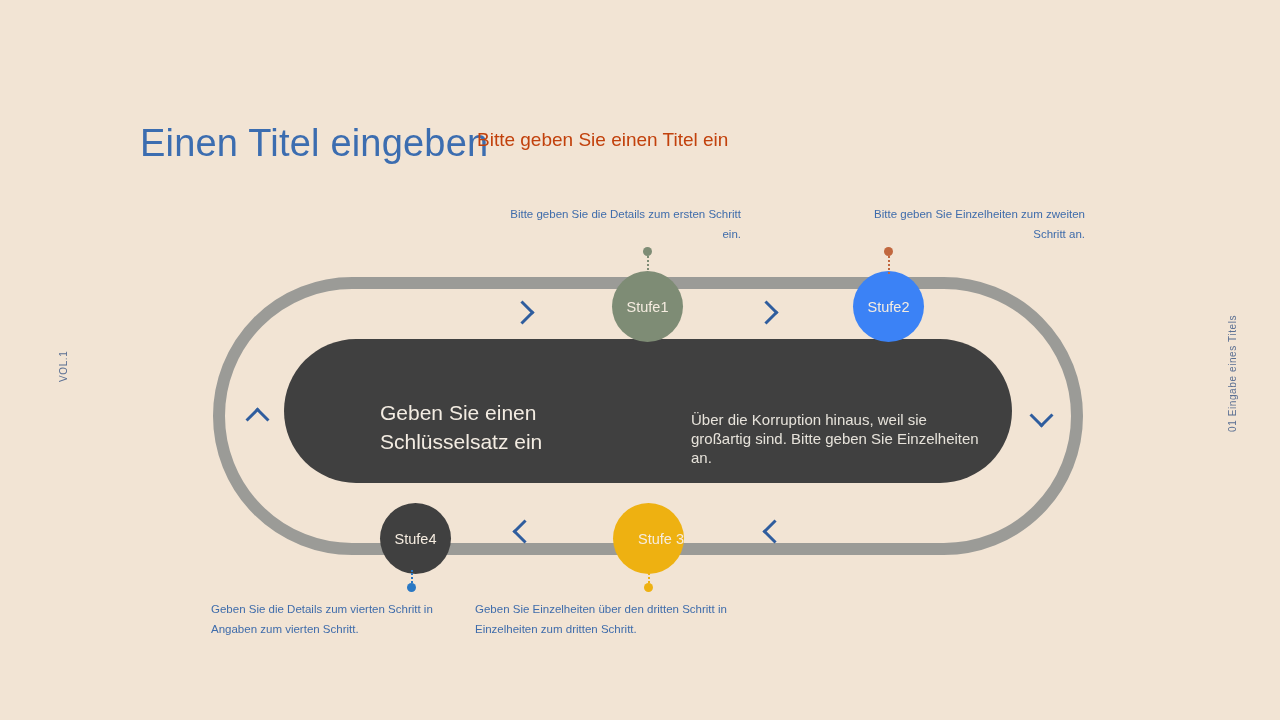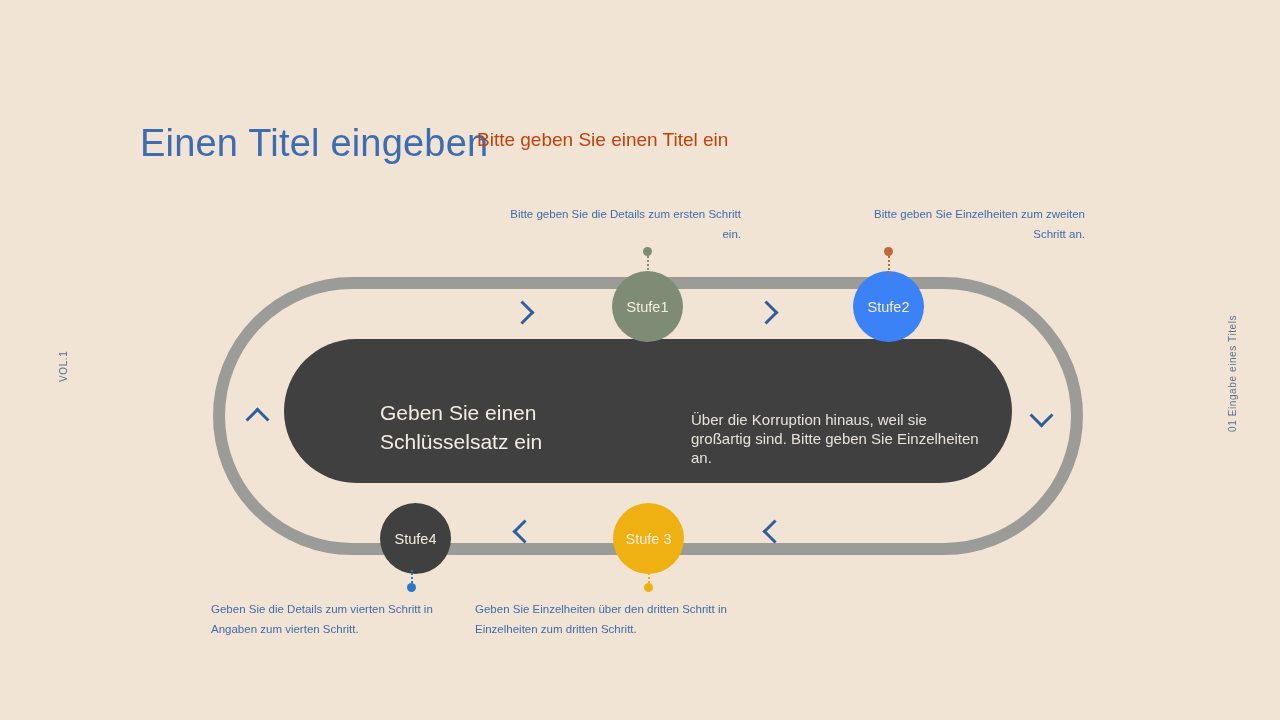--- a/index.html
+++ b/index.html
@@ -118,21 +118,21 @@
     display: flex;
     align-items: center;
     justify-content: center;
     color: #f5ece0;
     font-size: 14.5px;
     font-weight: 400;
     box-sizing: border-box;
   }
   .step-1 { left: 612px; top: 271px; width: 71px; height: 71px; background: #7e8c75; justify-content: center; }
   .step-2 { left: 853px; top: 271px; width: 71px; height: 71px; background: #3b82f6; }
-  .step-3 { left: 613px; top: 503px; width: 71px; height: 71px; background: #eeb111; }
+  .step-3 { left: 613px; top: 503px; width: 71px; height: 71px; background: #eeb111; justify-content: flex-end; }
   .step-4 { left: 380px; top: 503px; width: 71px; height: 71px; background: #404040; }
 
   
   .conn {
     position: absolute;
     width: 0;
     border-left-width: 2px;
     border-left-style: dotted;
   }
   .conn-dot {

